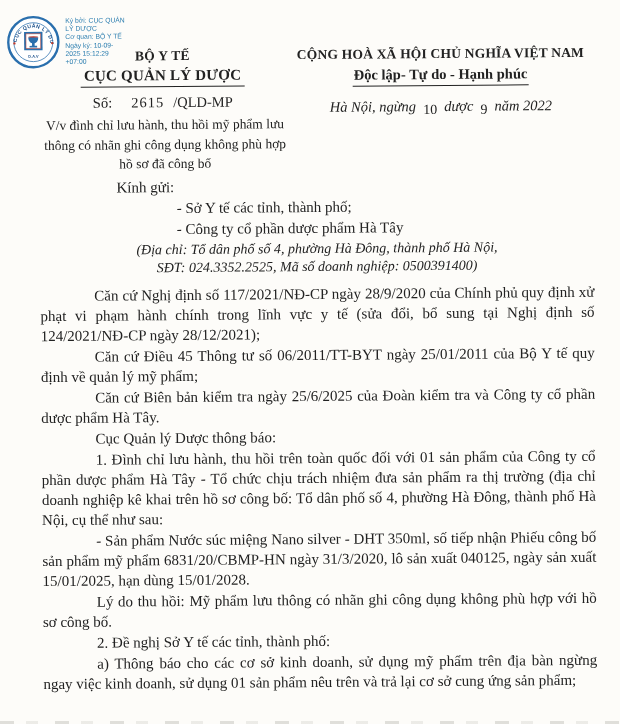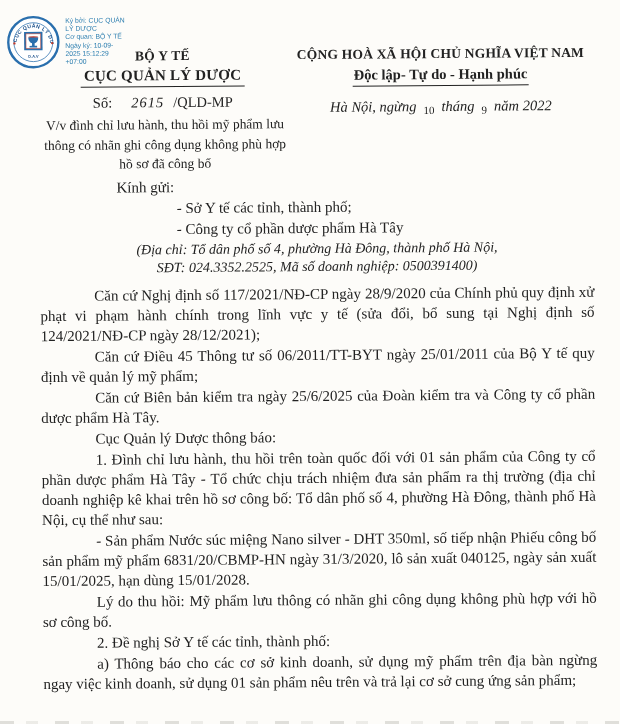--- a/index.html
+++ b/index.html
@@ -49,36 +49,36 @@
   .header-left { width: 248px; text-align: center; flex: none; }
   .header-right { flex: 1; text-align: center; }
   .ministry { font-size: 13.5px; font-weight: bold; line-height: 18px; letter-spacing: .3px; }
   .dept {
     font-size: 15px; font-weight: bold; line-height: 20px;
     display: inline-block; border-bottom: 1.5px solid #222; padding: 0 3px 1px;
     letter-spacing: .2px;
   }
   .doc-num { margin-top: 5px; font-size: 14.5px; line-height: 20px; }
   .doc-num .lbl { margin-right: 19px; }
-  .doc-num .val { margin-right: 9px; letter-spacing: 1px; font-style: italic; }
+  .doc-num .val { margin-right: 9px; letter-spacing: 1px; }
   .subject {
     margin: 3px auto 0;
     width: 252px;
     font-size: 13.5px;
     line-height: 19.5px;
   }
   .country { font-size: 13.5px; font-weight: bold; line-height: 18px; letter-spacing: .2px; }
   .motto {
     font-size: 14.5px; font-weight: bold; line-height: 19px; margin-top: 2px;
     display: inline-block; border-bottom: 1.5px solid #222; padding: 0 1px 1px;
   }
   .dateline { margin-top: 12px; font-style: italic; font-size: 14.5px; }
   .dateline .fill-num {
     font-style: normal;
-    font-size: 11px;
+    font-size: 14px;
     position: relative;
     top: 3px;
     margin: 0 7px;
   }
   
   .recipients { margin-top: 3px; padding: 0 28px 0 38px; }
   .salutation { margin-left: 77px; font-size: 15px; line-height: 21px; }
   .recipient-items { margin-left: 137px; font-size: 15px; line-height: 21px; }
   .address { text-align: center; font-style: italic; font-size: 14px; line-height: 18.5px; margin-top: 1px; }
   
@@ -144,21 +144,21 @@
           <span class="lbl">Số:</span><span class="val">2615</span><span>/QLD-MP</span>
         </div>
         <div class="subject">V/v đình chỉ lưu hành, thu hồi mỹ phẩm lưu thông có nhãn ghi công dụng không phù hợp hồ sơ đã công bố</div>
       </div>
       <div class="header-right">
         <div class="country">CỘNG HOÀ XÃ HỘI CHỦ NGHĨA VIỆT NAM</div>
         <div>
           <span class="motto">Độc lập- Tự do - Hạnh phúc</span>
         </div>
         <div class="dateline">
-          <span>Hà Nội, ngừng</span><span class="fill-num">10</span><span>tháng</span><span class="fill-num">9</span><span>năm 2022</span>
+          <span>Hà Nội, ngừng</span><span class="fill-num">10</span><span>dược</span><span class="fill-num">9</span><span>năm 2022</span>
         </div>
       </div>
     </div>
 
     <div class="recipients">
       <div class="salutation">Kính gửi:</div>
       <div class="recipient-items">
         <div>- Sở Y tế các tỉnh, thành phố;</div>
         <div>- Công ty cổ phần dược phẩm Hà Tây</div>
       </div>

